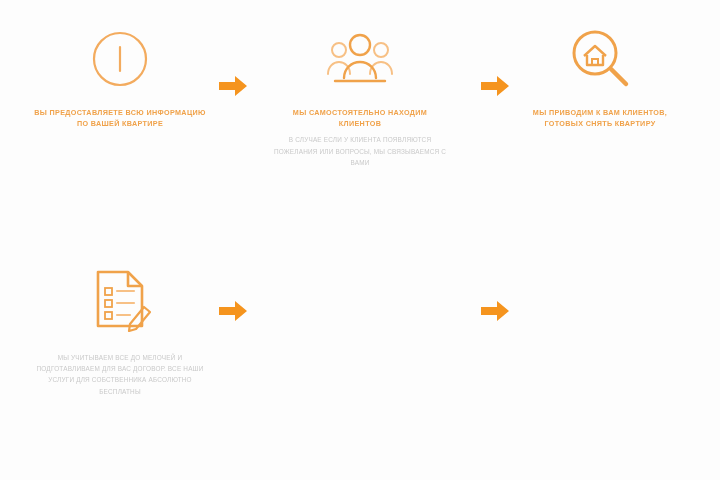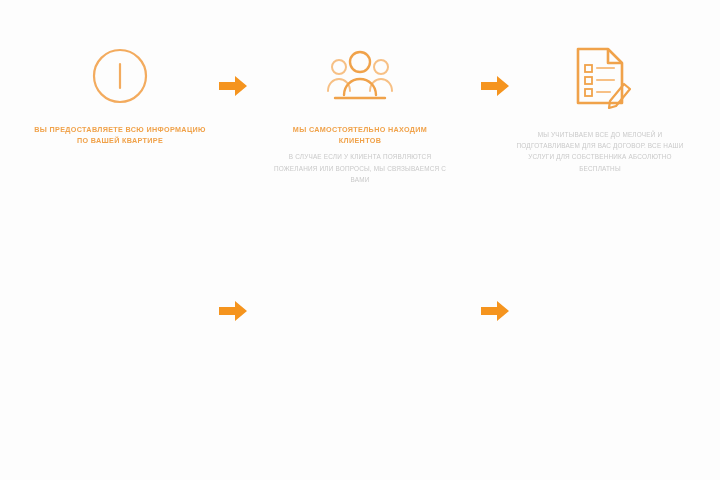--- a/index.html
+++ b/index.html
@@ -30,21 +30,21 @@
     display: grid;
     grid-template-columns: 240px 240px 240px;
     grid-template-rows: 240px 240px;
   }
 
   .step {
     position: relative;
     display: flex;
     flex-direction: column;
     align-items: center;
-    padding-top: 42px;
+    padding-top: 25px;
     box-sizing: border-box;
   }
 
   .icon-wrap {
     width: 84px;
     height: 68px;
     display: flex;
     align-items: center;
     justify-content: center;
     margin-bottom: 14px;
@@ -120,20 +120,33 @@
           <path d="M45 46c0-7 5-12 11-12s11 5 11 12" stroke="#f7c085" stroke-width="2" stroke-linecap="round"></path>
           <circle cx="35" cy="17" r="10" stroke="#f0a24a" stroke-width="2.4"></circle>
           <path d="M19 50c0-9 7-16 16-16s16 7 16 16" stroke="#f0a24a" stroke-width="2.4" stroke-linecap="round"></path>
           <line x1="10" y1="53" x2="60" y2="53" stroke="#f0a24a" stroke-width="2.4" stroke-linecap="round"></line>
         </svg>
       </div>
       <div class="step-title">МЫ САМОСТОЯТЕЛЬНО НАХОДИМ КЛИЕНТОВ</div>
       <div class="step-body">В СЛУЧАЕ ЕСЛИ У КЛИЕНТА ПОЯВЛЯЮТСЯ ПОЖЕЛАНИЯ ИЛИ ВОПРОСЫ, МЫ СВЯЗЫВАЕМСЯ С ВАМИ</div>
     </div>
 
+    <div class="step">
+      <div class="icon-wrap">
+        <svg width="66" height="64" viewBox="0 0 66 64" fill="none">
+          <circle cx="28" cy="26" r="21" stroke="#f0a24a" stroke-width="3"></circle>
+          <path d="M44 42L59 57" stroke="#f0a24a" stroke-width="4.5" stroke-linecap="round"></path>
+          <path d="M17 29l11-10 11 10" stroke="#f0a24a" stroke-width="2.4" stroke-linejoin="round"></path>
+          <path d="M20 28v10h16V28" stroke="#f0a24a" stroke-width="2.4" stroke-linejoin="round"></path>
+          <path d="M25 38v-6h6v6" stroke="#f0a24a" stroke-width="2"></path>
+        </svg>
+      </div>
+      <div class="step-title">МЫ ПРИВОДИМ К ВАМ КЛИЕНТОВ, ГОТОВЫХ СНЯТЬ КВАРТИРУ</div>
+      <div class="step-body"></div>
+    </div>
 
     <div class="step">
       <div class="icon-wrap">
         <svg width="62" height="66" viewBox="0 0 62 66" fill="none">
           <path d="M9 6h30l14 14v40H9z" stroke="#f0a24a" stroke-width="2.6" stroke-linejoin="round"></path>
           <path d="M39 6v14h14" stroke="#f0a24a" stroke-width="2.6" stroke-linejoin="round"></path>
           <rect x="16" y="22" width="7" height="7" stroke="#f0a24a" stroke-width="1.8"></rect>
           <rect x="16" y="34" width="7" height="7" stroke="#f0a24a" stroke-width="1.8"></rect>
           <rect x="16" y="46" width="7" height="7" stroke="#f0a24a" stroke-width="1.8"></rect>
           <line x1="28" y1="25" x2="45" y2="25" stroke="#f7c085" stroke-width="2.2" stroke-linecap="round"></line>

